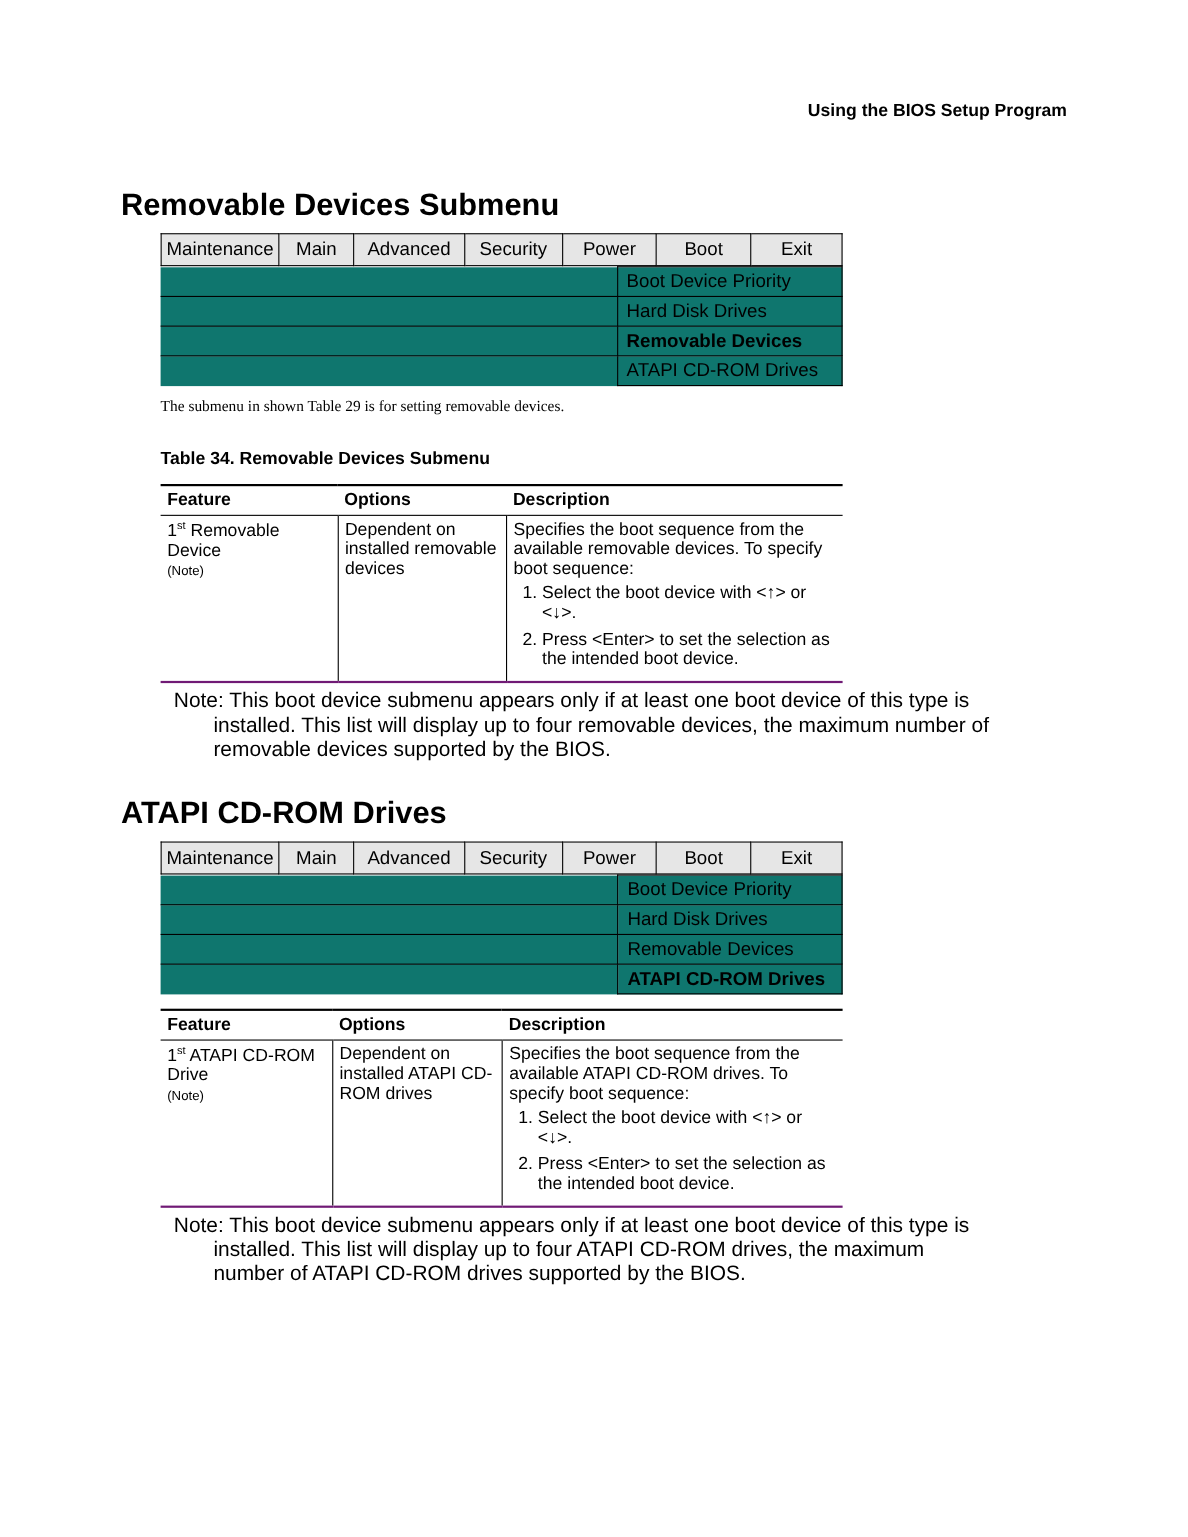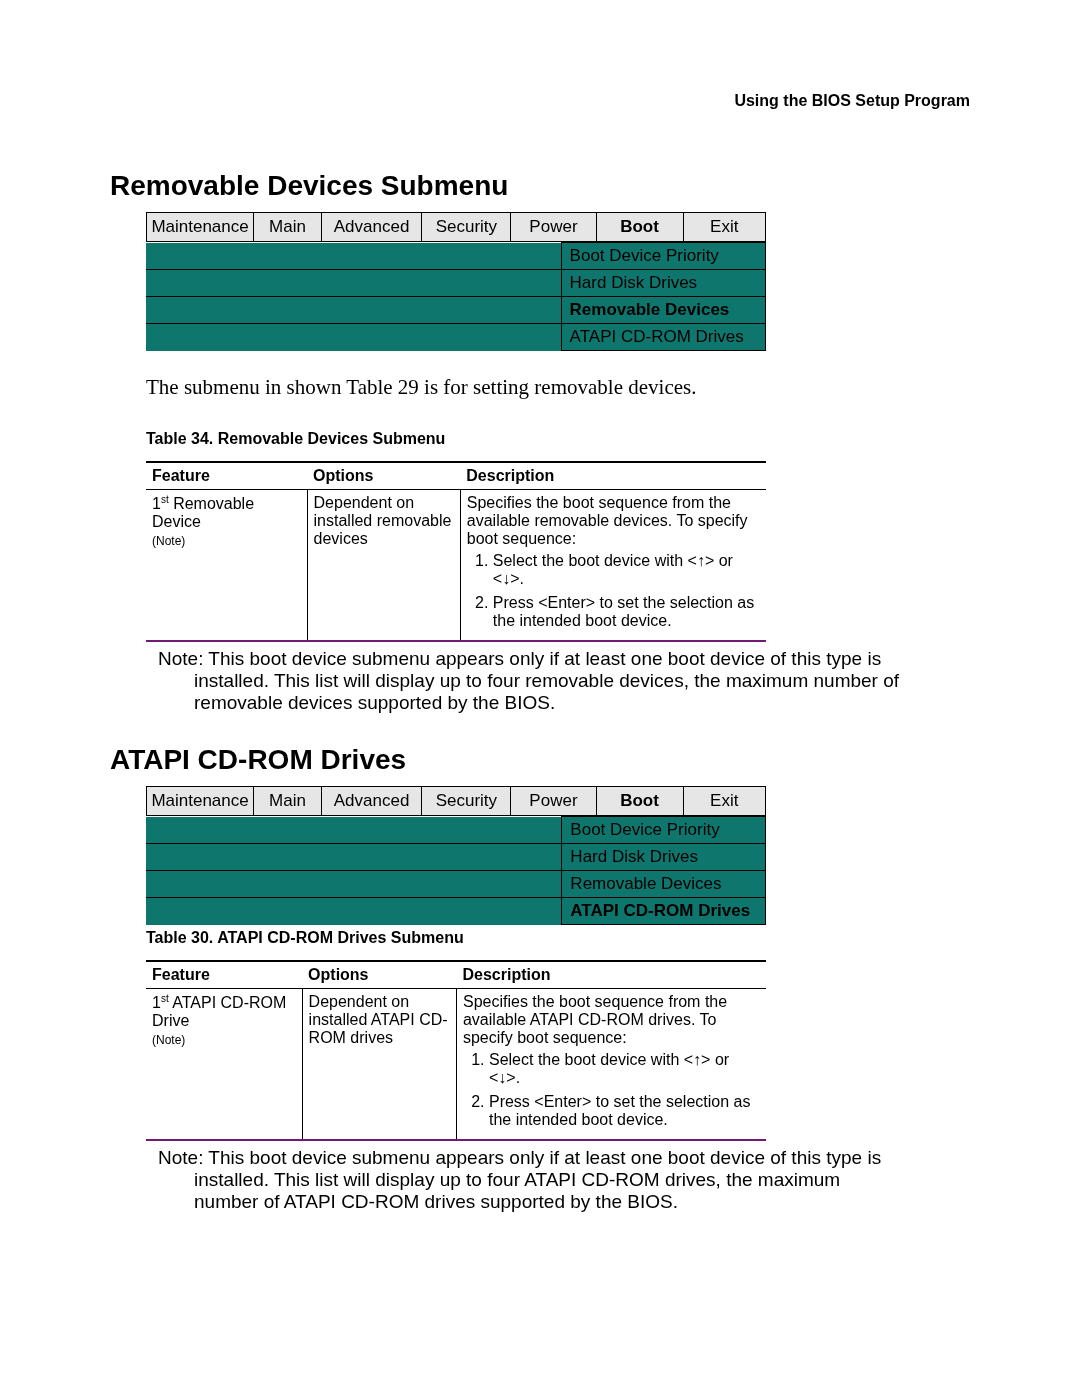--- a/index.html
+++ b/index.html
@@ -20,39 +20,39 @@
     margin-bottom: 60px;
     margin-top: 40px;
   }
   .section-title {
     font-size: 28px;
     font-weight: bold;
     margin-bottom: 10px;
     margin-top: 0;
   }
   .serif { font-family: "Times New Roman", Times, serif; }
-  .intro-line { font-size: 21px; margin: 24px 0 30px 36px; }
+  .intro-line { font-size: 14px; margin: 12px 0 30px 36px; }
   .table-caption {
     font-weight: bold;
     font-size: 16px;
     margin: 4px 0 2px 36px;
   }
   .nav-table, .feature-table, .sub-table {
     border-collapse: collapse;
     margin-left: 36px;
     width: 620px;
   }
   .nav-table td, .nav-table th {
     background: #e6e6e6;
     font-size: 17px;
     text-align: center;
     padding: 4px 0;
     border: 1px solid #000;
   }
-  .nav-table .bold { font-weight: bold; text-align: center; }
+  .nav-table .bold { font-weight: normal; text-align: center; }
   .sub-table td {
     font-size: 17px;
     padding: 3px 8px;
     border: 1px solid #000;
     background: #0f766e;
     text-align: left;
   }
   .sub-table td.bold { font-weight: bold; }
   .sub-table .filler {
     border-left: none;
@@ -200,21 +200,20 @@
           <td>Removable Devices</td>
         </tr>
     <tr>
           <td class="filler"></td>
           <td class="bold">ATAPI CD-ROM Drives</td>
         </tr>
   </tbody>
     </table>
 
 
-  <div class="table-caption">Table 30.    ATAPI CD-ROM Drives Submenu</div>
 
   <table class="feature-table">
     <tbody>
         <tr>
       <th style="width:175px">Feature</th>
       <th style="width:165px">Options</th>
       <th style="width:372px">Description</th>
     </tr>
     <tr class="last-row">
       <td>

